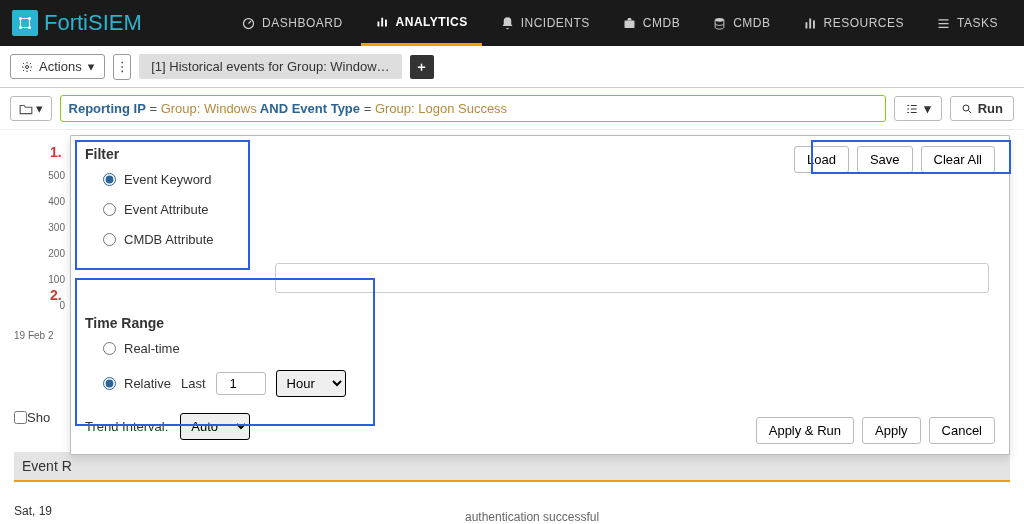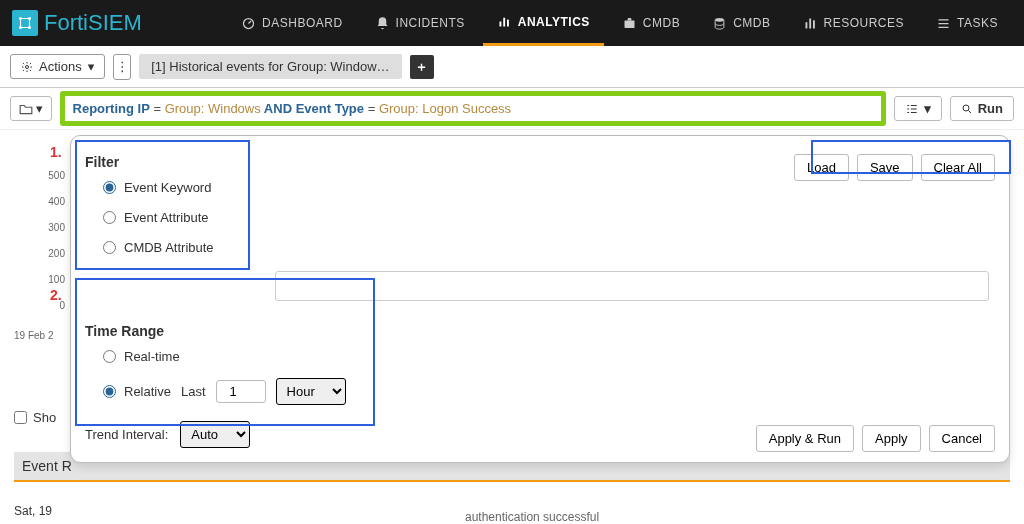--- a/index.html
+++ b/index.html
@@ -114,21 +114,21 @@
   }
   .folder-btn {
     border: 1px solid #bbb;
     border-radius: 3px;
     padding: 4px 8px;
     display:flex; align-items:center; gap:3px;
     cursor:pointer;
   }
   .query-input {
     flex: 1;
-    border: 5px solid #84cc16;
+    border: 1px solid #84cc16;
     border-radius: 3px;
     padding: 5px 8px;
     font-size: 13px;
     background: #fff;
   }
   .query-input .kw { color: #2a6496; font-weight: 600; }
   .query-input .op { color: #555; }
   .query-input .grp { color: #b58a3e; }
   .layout-btn, .run-btn {
     border: 1px solid #bbb;
@@ -148,21 +148,21 @@
     width: 55px;
     font-size: 10px;
     color: #666;
   }
   .ytick { height: 26px; text-align: right; padding-right: 4px; }
   .date-lbl { font-size: 10px; color:#666; margin-top:4px; }
   .sho-row {
     position: absolute;
     left: 14px;
     top: 410px;
-    display:flex; align-items:center; gap:6px;
+    display:flex; align-items:center; gap:0;
     font-size:13px;
   }
   .event-r-row {
     position: absolute;
     left: 14px;
     top: 452px;
     right: 14px;
     background: #e4e4e4;
     padding: 6px 8px;
     font-size: 14px;
@@ -185,23 +185,23 @@
   }
 
   
   .popover {
     position: absolute;
     left: 70px;
     top: 135px;
     right: 14px;
     background: #fff;
     border: 1px solid #bbb;
-    border-radius: 10px;
+    border-radius: 1px;
     box-shadow: 0 4px 10px rgba(0,0,0,0.12);
-    padding: 18px 14px 14px 14px;
+    padding: 10px 14px 14px 14px;
   }
   .annot {
     position:absolute;
     color:#d33;
     font-size:14px;
     font-weight:bold;
   }
   .annot1 { left:50px; top:144px; }
   .annot2 { left:50px; top:287px; }
   .annot3 { left:790px; top:140px; }
@@ -285,33 +285,33 @@
     <span>FortiSIEM</span>
   </div>
   <div class="nav">
     <div class="nav-item">
       <svg viewBox="0 0 24 24" fill="currentColor">
           <circle cx="12" cy="12" r="8" fill="none" stroke="currentColor" stroke-width="2"></circle>
           <path d="M12 12l4-4" stroke="currentColor" stroke-width="2"></path>
         </svg>
       <span>DASHBOARD</span>
     </div>
-    <div class="nav-item">
-      <svg viewBox="0 0 24 24" fill="currentColor">
-          <path d="M12 2a6 6 0 00-6 6v5l-2 3h16l-2-3V8a6 6 0 00-6-6zM10 19a2 2 0 004 0"></path>
-        </svg>
-      <span>INCIDENTS</span>
-    </div>
     <div class="nav-item active">
       <svg viewBox="0 0 24 24" fill="currentColor">
           <rect x="4" y="12" width="3" height="8"></rect>
           <rect x="10" y="6" width="3" height="14"></rect>
           <rect x="16" y="9" width="3" height="11"></rect>
         </svg>
       <span>ANALYTICS</span>
+    </div>
+    <div class="nav-item">
+      <svg viewBox="0 0 24 24" fill="currentColor">
+          <path d="M12 2a6 6 0 00-6 6v5l-2 3h16l-2-3V8a6 6 0 00-6-6zM10 19a2 2 0 004 0"></path>
+        </svg>
+      <span>INCIDENTS</span>
     </div>
     <div class="nav-item">
       <svg viewBox="0 0 24 24" fill="currentColor">
           <rect x="4" y="7" width="16" height="12" rx="1"></rect>
           <path d="M9 7V5a2 2 0 012-2h2a2 2 0 012 2v2"></path>
         </svg>
       <span>CMDB</span>
     </div>
     <div class="nav-item">
       <svg viewBox="0 0 24 24" fill="currentColor">

